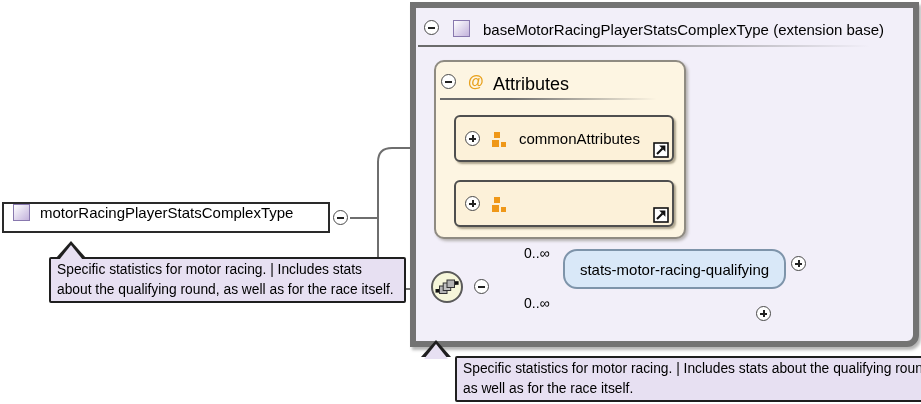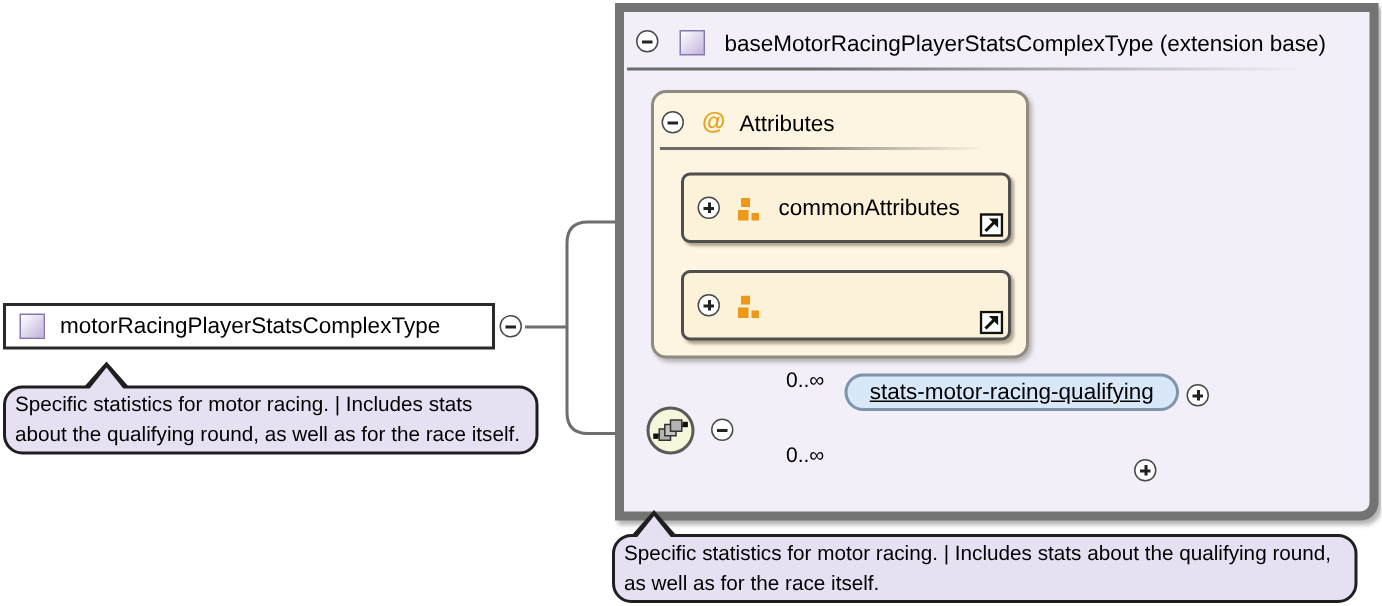--- a/index.html
+++ b/index.html
@@ -20,21 +20,21 @@
     content:""; position:absolute; left:3px; right:3px; top:6.3px; height:1.6px; background:#222;
   }
   .toggle.plus::after {
     content:""; position:absolute; top:3px; bottom:3px; left:6.3px; width:1.6px; background:#222;
   }
 
   
   .root-node {
     position:absolute; left:2px; top:202px; width:328px; height:31px;
     background:#fff; border:2px solid #2a2a2a;
-    display:flex; align-items:center; padding-left:9px; gap:10px;
+    display:flex; padding-left:9px; gap:10px;
   }
   .ctype-icon {
     width:17px; height:17px; flex:0 0 17px;
     border:1px solid #8878ae;
     background:linear-gradient(135deg,#ffffff 0%,#e3dcef 45%,#c3b2dc 100%);
   }
   .node-label { font-size:15px; white-space:nowrap; }
 
   
   .base-box {
@@ -49,21 +49,21 @@
     background:linear-gradient(to right,#6b6b6b 0%,#6b6b6b 25%,rgba(107,107,107,0) 97%);
   }
 
   
   .attrs-box {
     position:absolute; left:18px; top:52px; width:252px; height:179px;
     background:#fdf5e2; border:2px solid #8f8b82; border-radius:10px;
     box-shadow:2px 2px 3px rgba(90,85,70,.4);
   }
   .at-glyph { position:absolute; left:32px; top:11px; font-size:16px; font-weight:bold; color:#e8a11d; }
-  .attrs-title { position:absolute; left:57px; top:12px; font-size:15px; }
+  .attrs-title { position:absolute; left:57px; top:12px; font-size:18px; }
   .attrs-sep {
     position:absolute; left:4px; top:36px; height:2px; width:228px;
     background:linear-gradient(to right,#6b6b6b 0%,#6b6b6b 30%,rgba(107,107,107,0) 95%);
   }
   .attr-group {
     position:absolute; left:18px; width:220px; height:47px;
     background:#fcf1d9; border:2px solid #4f4f4f; border-radius:6px;
     box-shadow:2px 2px 2px rgba(95,85,60,.5); cursor:pointer;
   }
   .attr-group .glabel { position:absolute; left:63px; top:13px; font-size:15px; white-space:nowrap; }
@@ -72,33 +72,33 @@
 
   
   .seq-circle {
     position:absolute; left:431px; top:271px; width:32px; height:32px;
     border:2px solid #5a5a5a; border-radius:50%; background:#f6f6da;
     display:flex; align-items:center; justify-content:center; z-index:4;
   }
 
   
   .element-node {
-    position:absolute; height:25px; background:#d9e8f8;
+    position:absolute; height:40px; background:#d9e8f8;
     border:2px solid #7e94aa; border-radius:14px;
     display:flex; align-items:center; justify-content:center;
-    font-size:15px; white-space:nowrap; cursor:pointer; z-index:4;text-decoration:underline;
+    font-size:15px; white-space:nowrap; cursor:pointer; z-index:4;
   }
   .cardinality {
     position:absolute; font-size:14px; color:#000; z-index:4; white-space:nowrap;
   }
 
   
   .annotation {
-    position:absolute; background:#e7e0f2; border:2px solid #1f1f1f; border-radius:13px;
-    font-size:13.8px; line-height:1.42; padding:1px 6px 2px 6px; z-index:3;
+    position:absolute; background:#e7e0f2; border:2px solid #1f1f1f; border-radius:2px;
+    font-size:13.8px; line-height:1.42; padding:1px 6px 2px 6px; z-index:3;margin-left:47px;
   }
   .pointer-outer {
     position:absolute; width:0; height:0; z-index:2;
     border-left:15px solid transparent; border-right:15px solid transparent;
     border-bottom:17px solid #1f1f1f;
   }
   .pointer-inner {
     position:absolute; width:0; height:0; z-index:4;
     border-left:12px solid transparent; border-right:12px solid transparent;
     border-bottom:15px solid #e7e0f2;

